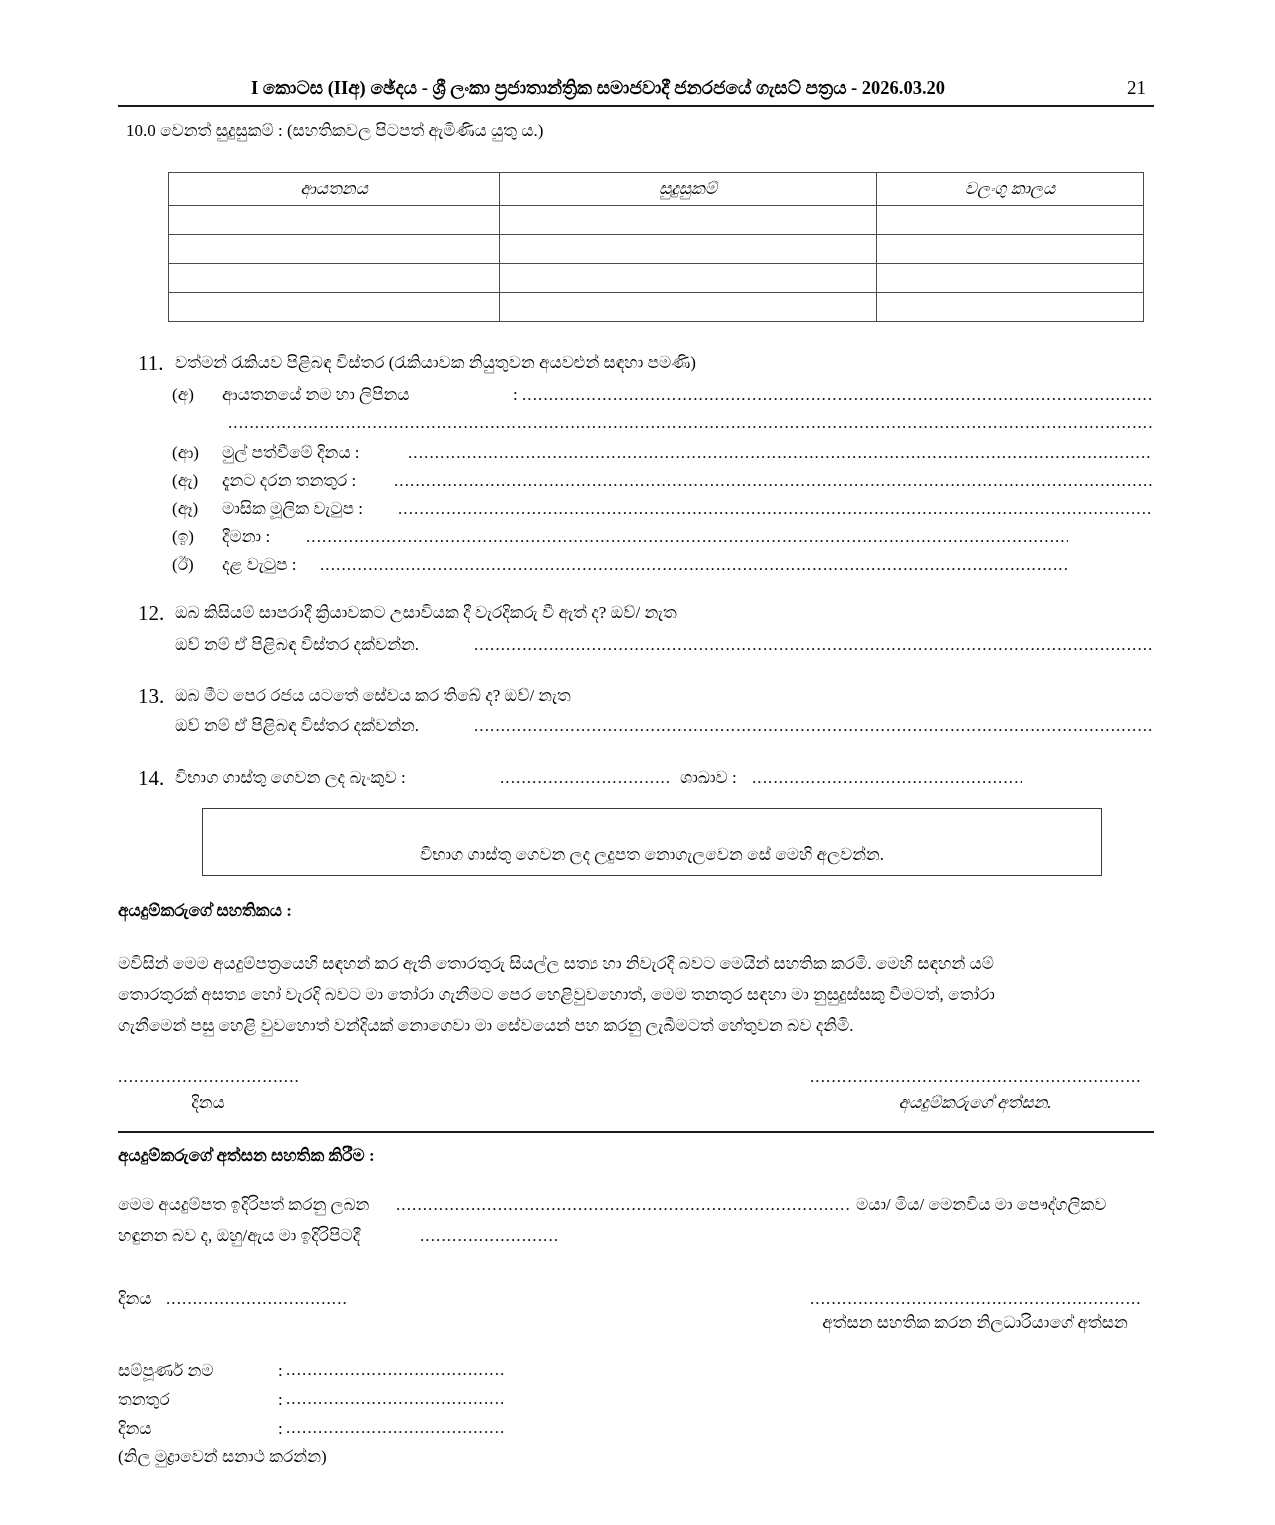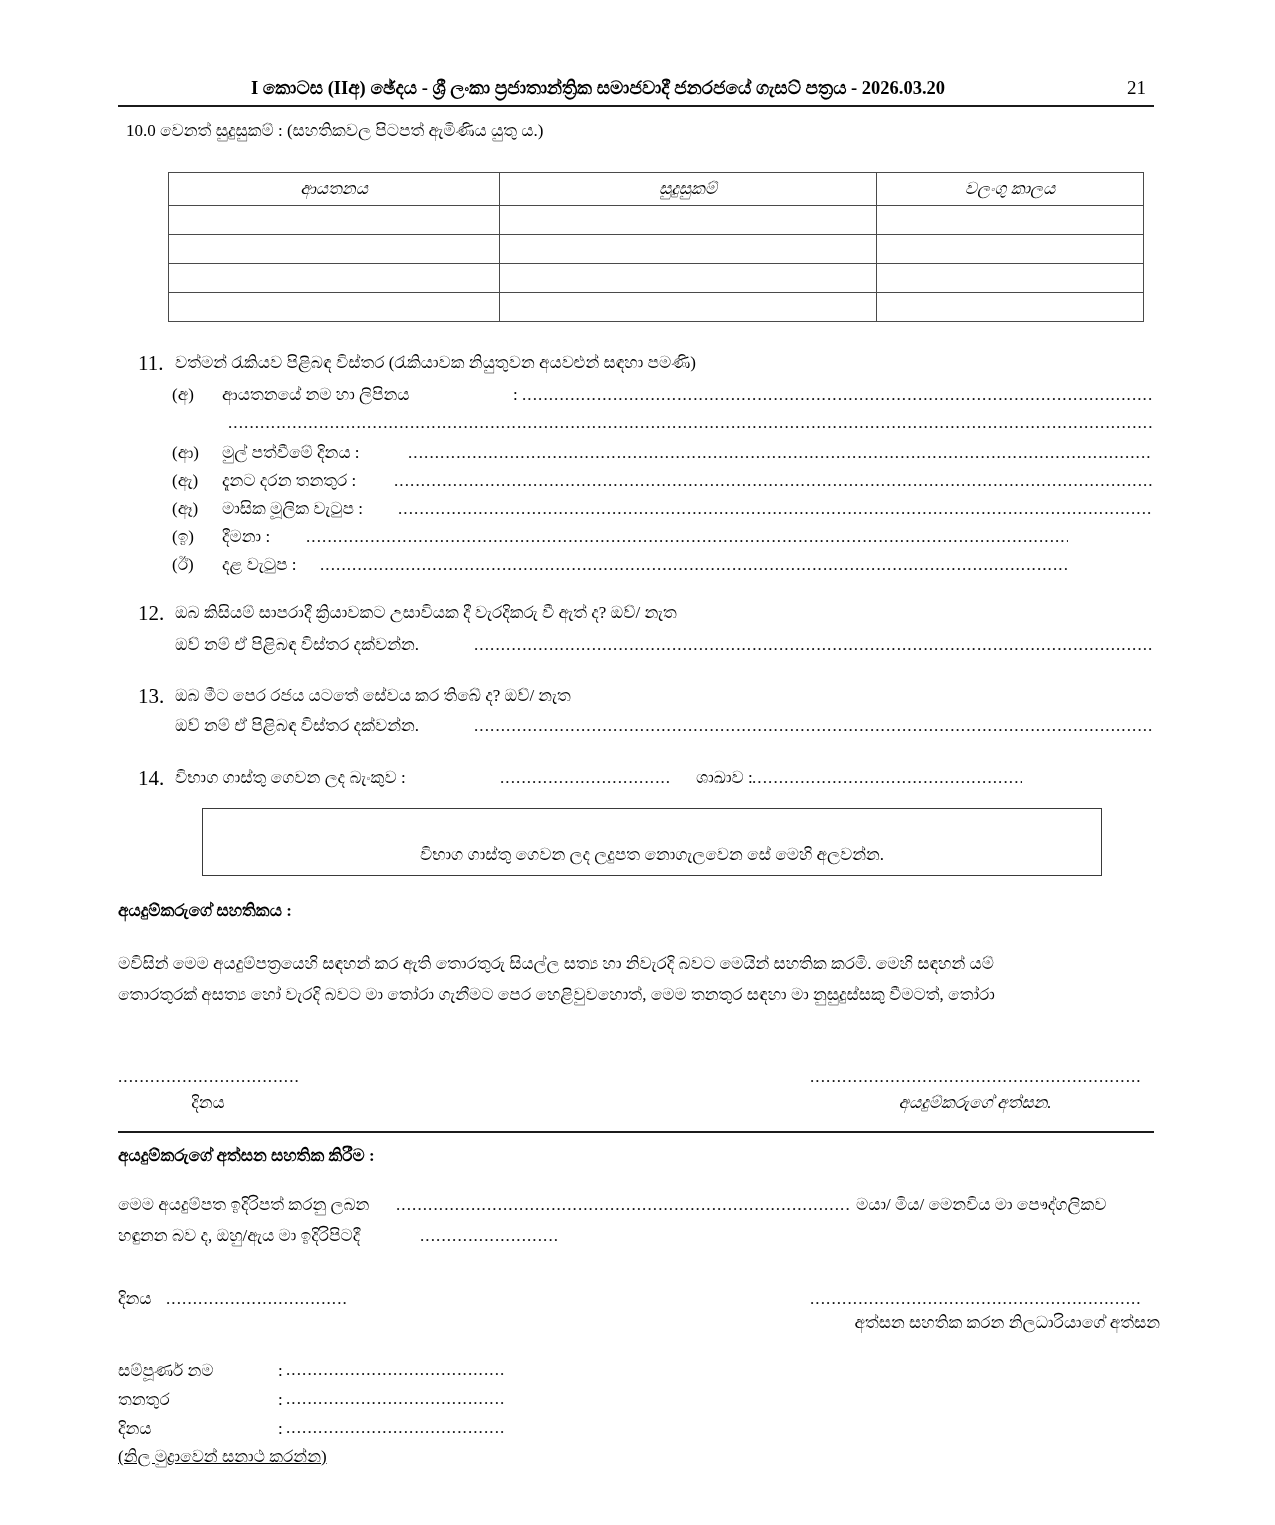--- a/index.html
+++ b/index.html
@@ -283,31 +283,32 @@
   <div class="dots" style="left:474px; top:632px; width:678px;">....................................................................................................................................</div>
 
   <div class="item-num" style="top:683px;">13.</div>
   <div class="item-body" style="top:683px;">ඔබ මීට පෙර රජය යටතේ සේවය කර තිබේ ද? ඔව්/ නැත</div>
   <div class="item-body" style="top:713px;">ඔව් නම් ඒ පිළිබඳ විස්තර දක්වන්න.</div>
   <div class="dots" style="left:474px; top:713px; width:678px;">....................................................................................................................................</div>
 
   <div class="item-num" style="top:765px;">14.</div>
   <div class="item-body" style="top:765px;">විභාග ගාස්තු ගෙවන ලද බැංකුව  :</div>
   <div class="dots" style="left:500px; top:765px; width:170px;">...................................</div>
-  <div class="blk sin" style="left:696px; top:765px;">ශාඛාව :</div>
+  <div class="blk sin" style="left:680px; top:765px;">ශාඛාව :</div>
   <div class="dots" style="left:752px; top:765px; width:270px;">......................................................</div>
 
   <div class="receipt-box">
     <div class="receipt-text">විභාග ගාස්තු ගෙවන ලද ලදුපත නොගැලවෙන සේ මෙහි අලවන්න.</div>
   </div>
 
   <div class="section-title" style="top:898px;text-align:right;">අයදුම්කරුගේ සහතිකය :</div>
 
   <div class="para" style="top:948px; width:1034px;">මවිසින් මෙම අයදුම්පත්‍රයෙහි සඳහන් කර ඇති තොරතුරු සියල්ල සත්‍ය හා නිවැරදි බවට මෙයින් සහතික කරමි. මෙහි සඳහන් යම්</div>
   <div class="para" style="top:979px; width:1034px;">තොරතුරක් අසත්‍ය හෝ වැරදි බවට මා තෝරා ගැනීමට පෙර හෙළිවුවහොත්, මෙම තනතුර සඳහා මා නුසුදුස්සකු වීමටත්, තෝරා</div>
+  <div class="para para-last" style="top:1010px; width:1034px;">ගැනීමෙන් පසු හෙළි වුවහොත් වන්දියක් නොගෙවා මා සේවයෙන් පහ කරනු ලැබීමටත් හේතුවන බව දනිමි.</div>
 
   <div class="dots" style="left:118px; top:1064px; width:180px;">...................................</div>
   <div class="label-center" style="left:118px; top:1090px; width:180px;">දිනය</div>
 
   <div class="dots" style="left:810px; top:1064px; width:330px;">...............................................................,</div>
   <div class="label-center" style="left:800px; top:1090px; width:350px;font-style:italic;">අයදුම්කරුගේ අත්සන.</div>
 
   <div class="sig-rule" style="top:1131px;"></div>
 
   <div class="section-title" style="top:1143px;">අයදුම්කරුගේ අත්සන සහතික කිරීම :</div>
@@ -316,29 +317,29 @@
   <div class="dots" style="left:396px; top:1192px; width:454px;">.............................................................................................</div>
   <div class="blk sin" style="left:856px; top:1192px;">මයා/ මිය/ මෙනවිය මා පෞද්ගලිකව</div>
 
   <div class="blk sin" style="left:118px; top:1223px;">හඳුනන බව ද, ඔහු/ඇය මා ඉදිරිපිටදී</div>
   <div class="dots" style="left:420px; top:1223px; width:140px;">.............................</div>
 
   <div class="blk sin" style="left:118px; top:1286px;">දිනය</div>
   <div class="dots" style="left:166px; top:1286px; width:180px;">...................................</div>
 
   <div class="dots" style="left:810px; top:1286px; width:330px;">...............................................................,</div>
-  <div class="label-center" style="left:790px; top:1310px; width:370px;text-align:right;">අත්සන සහතික කරන නිලධාරියාගේ අත්සන</div>
+  <div class="label-center" style="left:790px; top:1310px; width:370px;">අත්සන සහතික කරන නිලධාරියාගේ අත්සන</div>
 
   <div class="fld-label" style="top:1357px;">සම්පූර්ණ නම</div>
   <div class="fld-colon" style="top:1357px;">:</div>
   <div class="dots" style="left:286px; top:1357px; width:218px;">.........................................</div>
 
   <div class="fld-label" style="top:1386px;">තනතුර</div>
   <div class="fld-colon" style="top:1386px;">:</div>
   <div class="dots" style="left:286px; top:1386px; width:218px;">.........................................</div>
 
   <div class="fld-label" style="top:1415px;">දිනය</div>
   <div class="fld-colon" style="top:1415px;">:</div>
   <div class="dots" style="left:286px; top:1415px; width:218px;">.........................................</div>
 
-  <div class="blk sin" style="left:118px; top:1444px;text-decoration:underline;">(නිල මුද්‍රාවෙන් සනාථ කරන්න)</div>
+  <div class="blk sin" style="left:118px; top:1444px;">(නිල මුද්‍රාවෙන් සනාථ කරන්න)</div>
 
 </div>
 
 </body></html>

